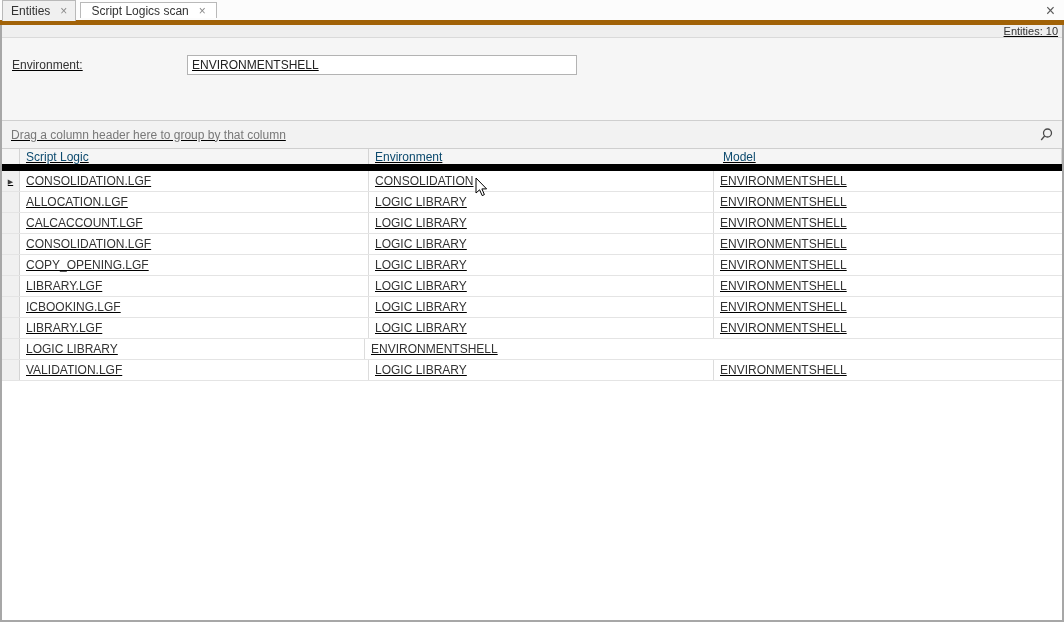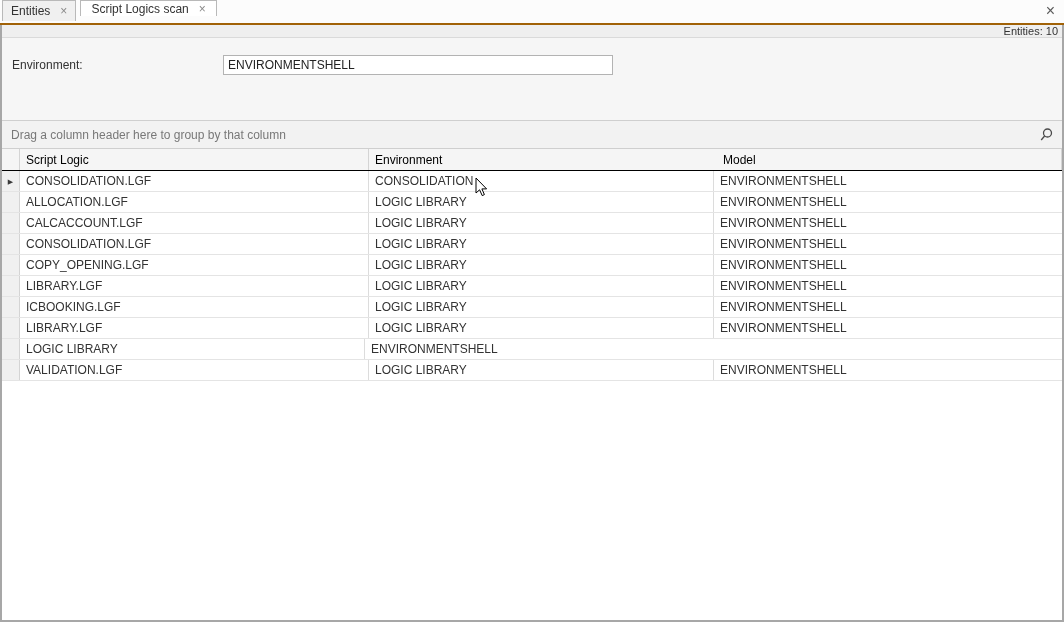--- a/index.html
+++ b/index.html
@@ -1,44 +1,44 @@
 <!DOCTYPE html>
 <html><head>
 <meta charset="utf-8">
 <style>
   * { box-sizing: border-box; margin: 0; padding: 0; }
   html,body { width:1064px; height:622px; }
   body { font-family: "Liberation Sans", sans-serif; background:#fff; }
   .screen { position:relative; width:1064px; height:622px; overflow:hidden; display:flex; flex-direction:column; background:#fff; }
 
   
-  .tabbar { height:25px; background:#fcfcfc; border-bottom:2px solid #a16207; display:flex; align-items:flex-start; position:relative; flex:0 0 auto; }
+  .tabbar { height:25px; background:#fcfcfc; border-bottom:5px solid #a16207; display:flex; align-items:center; position:relative; flex:0 0 auto; }
   .tab { display:flex; align-items:center; gap:10px; padding:0 8px; font-size:12px; color:#333; border:1px solid #b9b9b9; border-bottom:none; cursor:default; }
   .tab.inactive { height:21px; background:#f0f0f0; margin-left:2px; }
   .tab.active { height:16px; background:#ffffff; margin-left:4px; padding:0 10px; }
   .tab-close { color:#8a8a8a; font-size:12px; line-height:1; }
   .top-close { position:absolute; right:9px; top:3px; font-size:16px; color:#5a5a5a; line-height:1; cursor:default; }
 
   
-  .panel { flex:1 1 auto; display:flex; flex-direction:column; border-left:2px solid #a7a7a7; border-right:2px solid #a7a7a7; border-bottom:2px solid #a7a7a7; background:#fff; min-height:0; }
+  .panel { flex:1 1 auto; display:flex; flex-direction:column; border-left:2px solid #a7a7a7; border-right:2px solid #a7a7a7; border-bottom:2px solid #a7a7a7; background:#fff; min-height:0;text-decoration:underline; }
 
   .statusbar { flex:0 0 13px; background:#efefef; border-bottom:1px solid #dadada; font-size:11px; color:#333; text-align:right; padding:0 4px; line-height:12px; }
 
   .form-area { flex:0 0 82px; background:#f6f6f6; padding:16px 0 0 10px; }
-  .form-row { display:flex; align-items:center; margin-bottom:9px; height:21px;gap:36px; }
+  .form-row { display:flex; align-items:center; margin-bottom:9px; height:21px; }
   .form-row label { width:175px; font-size:12px; color:#333; }
   .form-row input { width:390px; height:20px; border:1px solid #b3b3b3; background:#fff; font-family:"Liberation Sans",sans-serif; font-size:12px; color:#222; padding:0 4px; outline:none; }
   .btn-startscan { margin-left:7px; width:121px; height:22px; background:#fff; border:2px solid #1d70b8; font-family:"Liberation Sans",sans-serif; font-size:12px; color:#222; cursor:default; }
 
   .group-bar { flex:0 0 29px; background:#f2f2f2; border-top:1px solid #cfcfcf; border-bottom:1px solid #cfcfcf; display:flex; align-items:center; padding:0 8px 0 9px; font-size:12px; color:#787878; }
   .group-bar .hint { flex:1 1 auto; }
   .search-icon { flex:0 0 auto; width:16px; height:16px; }
 
   
-  .grid-header { flex:0 0 22px; display:flex; background:#f5f5f5; border-bottom:1px solid #000000; font-size:12px; color:#000000; }
+  .grid-header { flex:0 0 22px; display:flex; background:#f5f5f5; border-bottom:7px solid #000000; font-size:12px; color:#0c4a6e; }
   .grid-body { flex:0 0 auto; }
   .grid-row { display:flex; height:21px; background:#fff; border-bottom:1px solid #e4e4e4; font-size:12px; color:#333;text-align:center; }
   .col-ind { flex:0 0 18px; background:#f0f0f0; border-right:1px solid #d4d4d4; display:flex; align-items:center; justify-content:center; }
   .col { display:flex; align-items:center; padding-left:6px; overflow:hidden; white-space:nowrap; }
   .col-script { flex:0 0 349px; border-right:1px solid #dcdcdc; }
   .col-model { flex:0 0 345px; border-right:1px solid #dcdcdc; }
   .col-env { flex:1 1 auto; }
   .grid-header .col-ind { background:#f5f5f5; border-right:1px solid #d4d4d4; }
   .grid-header .col-script, .grid-header .col-model { border-right:1px solid #d4d4d4; }
   .row-arrow { font-size:7px; color:#3a3a3a; line-height:1; }

